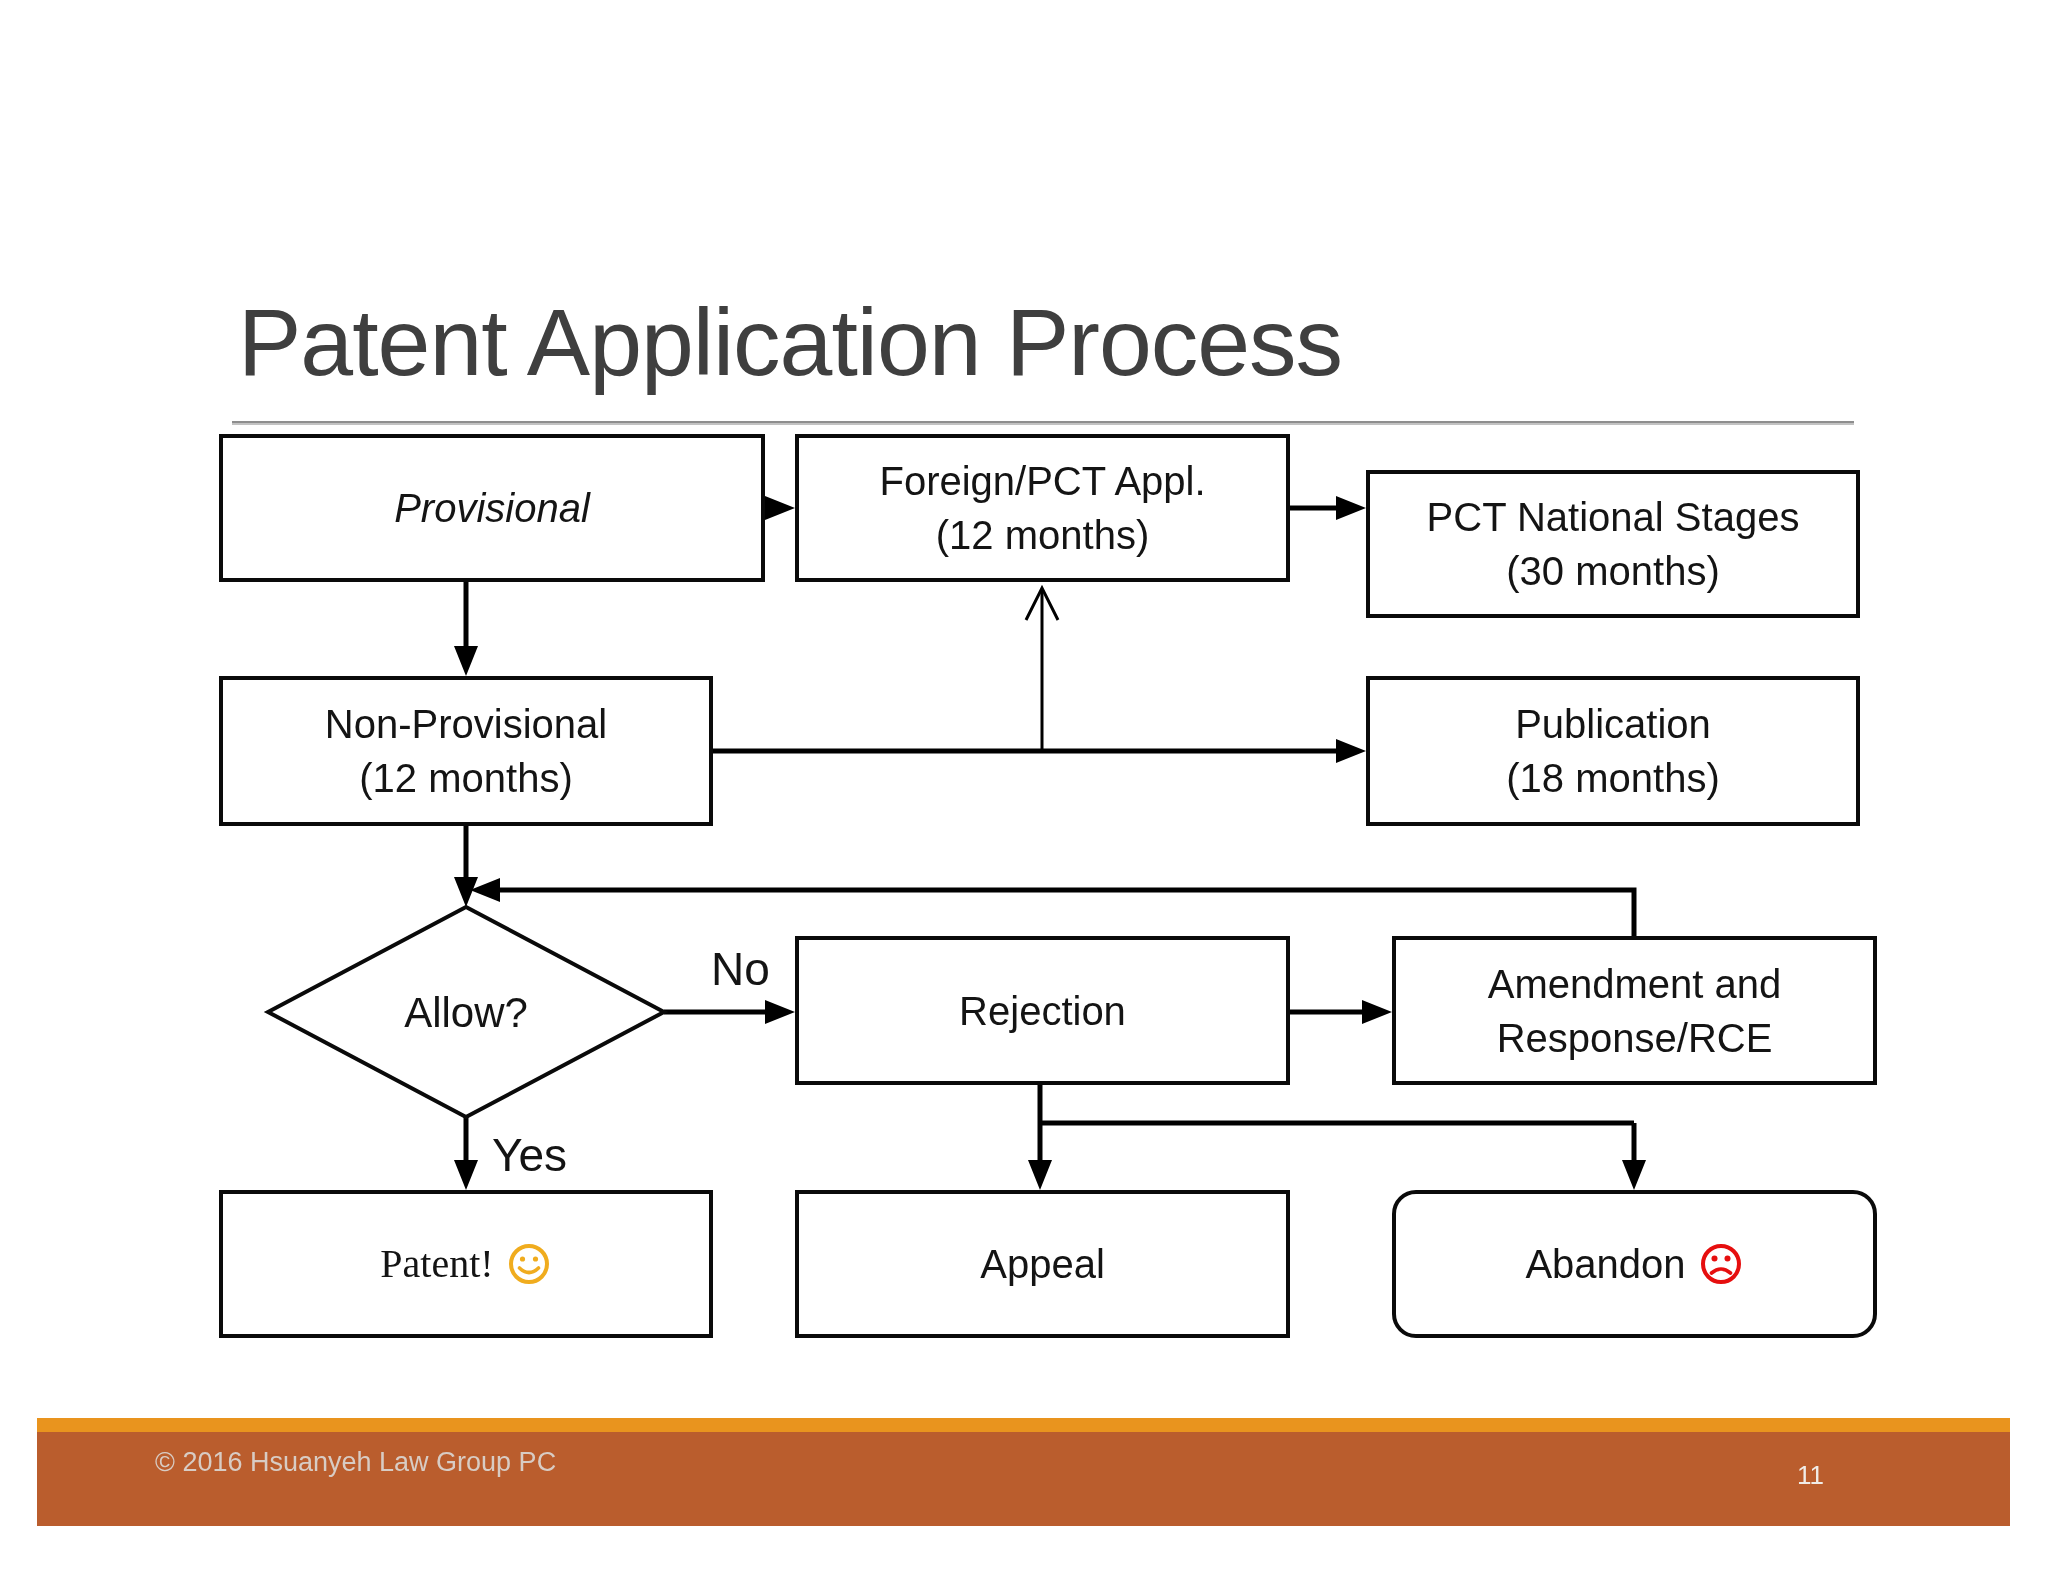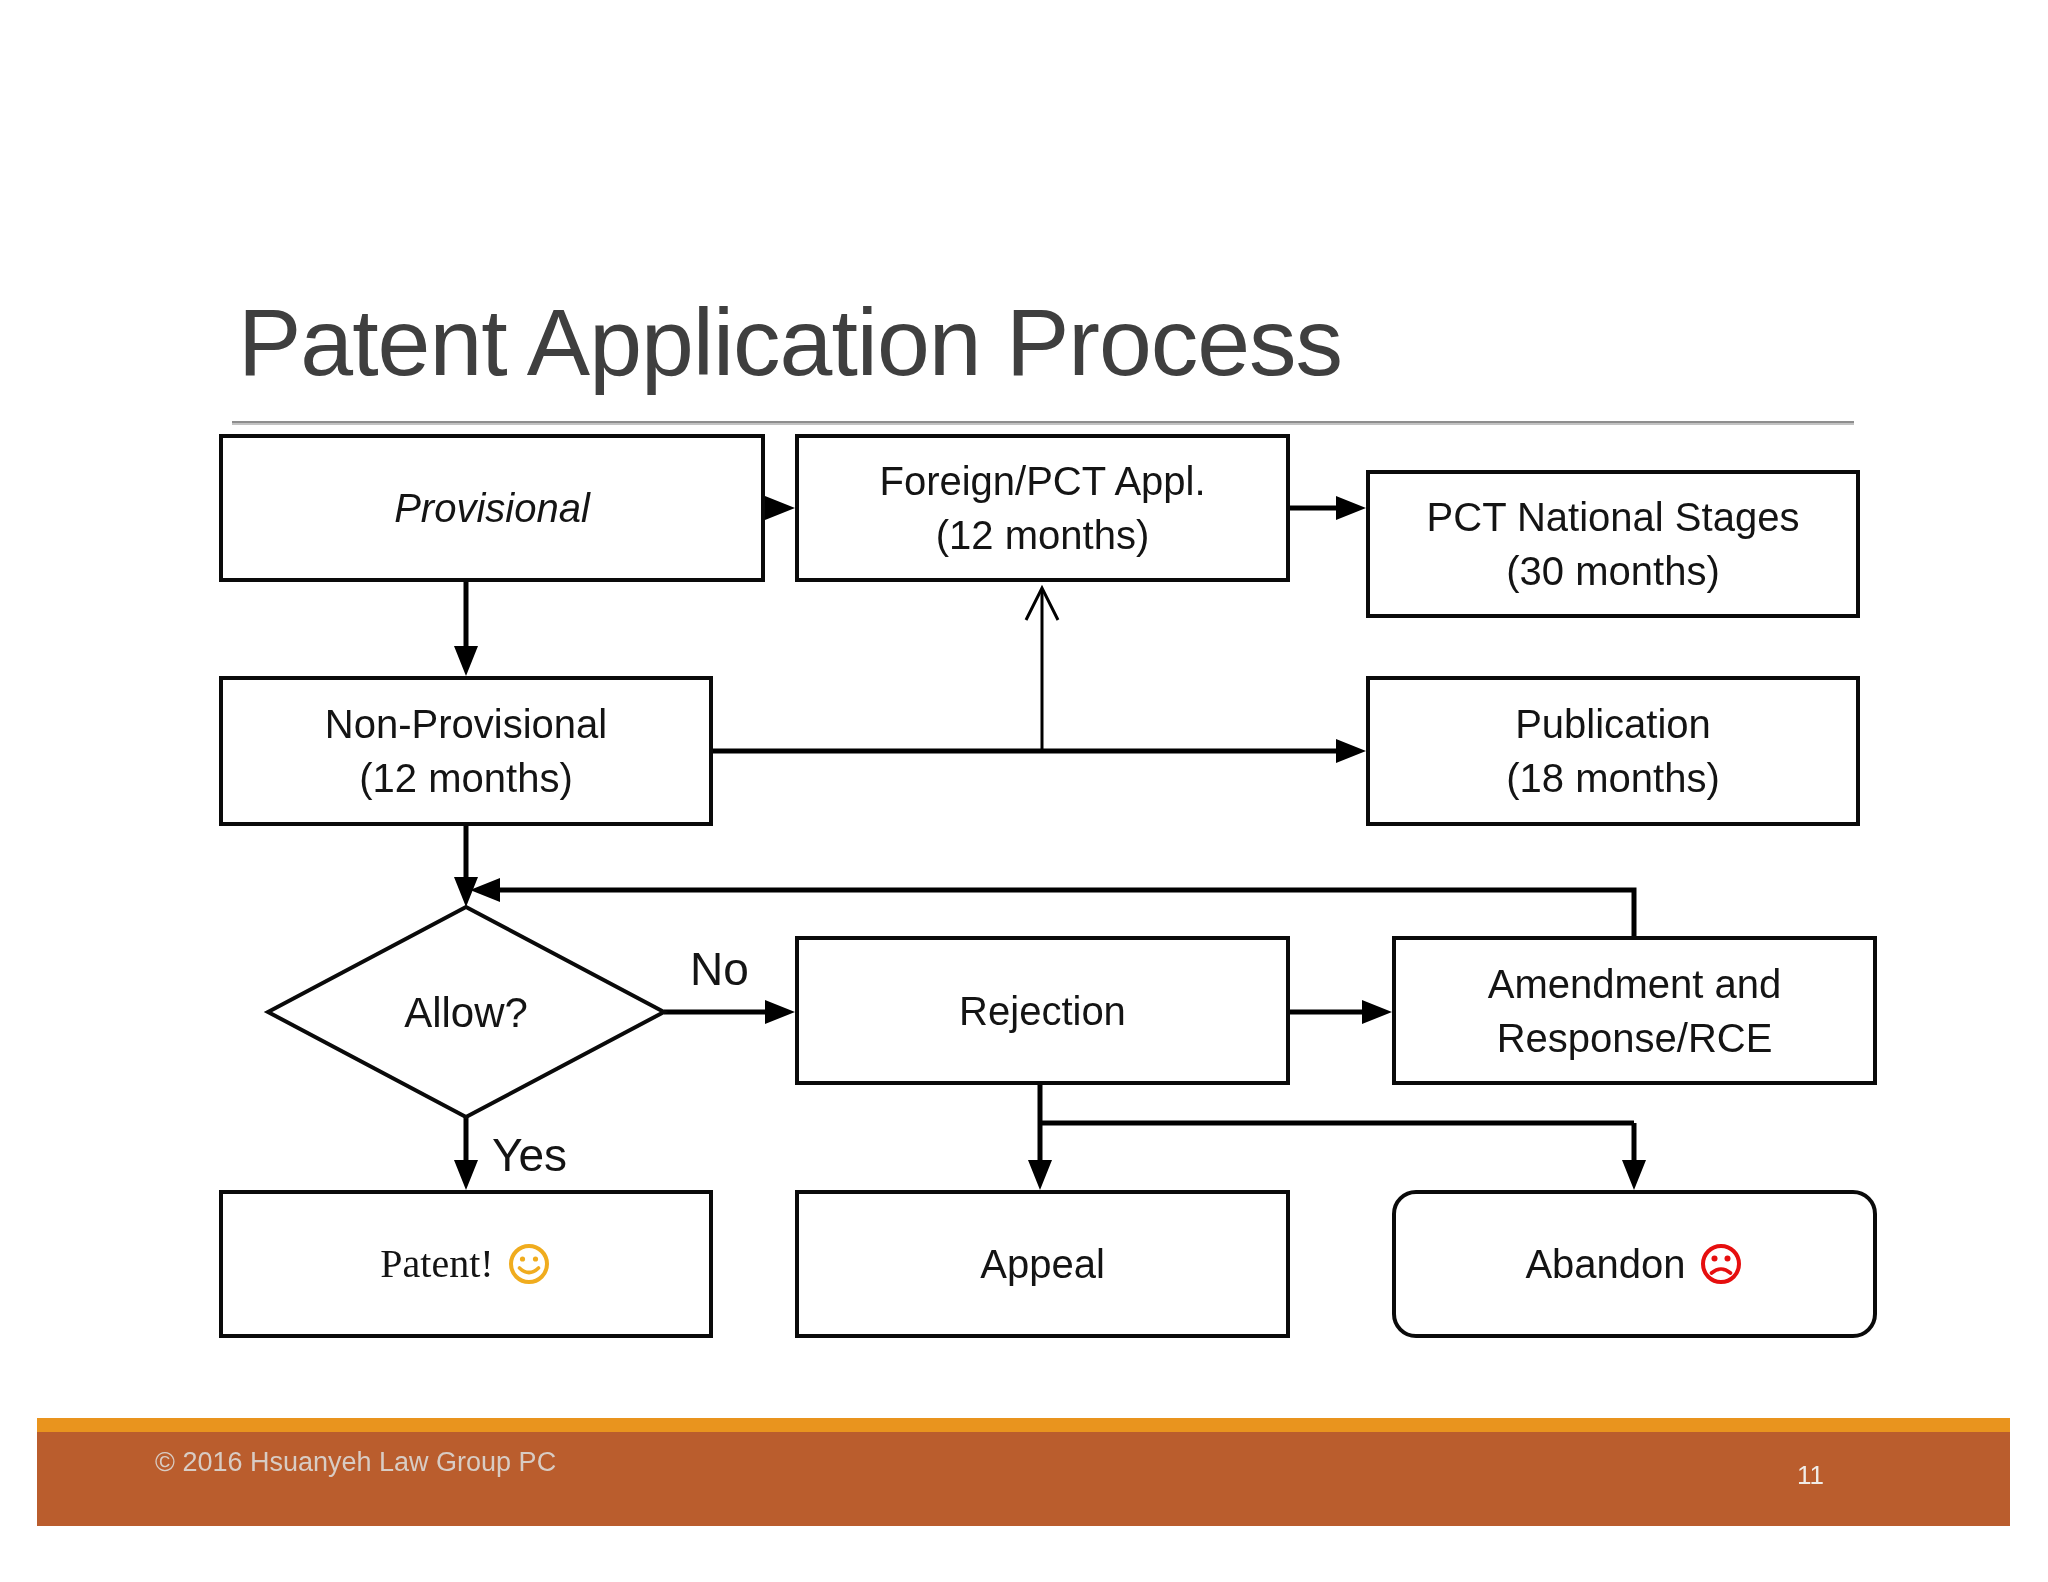--- a/index.html
+++ b/index.html
@@ -81,21 +81,21 @@
   <div class="node" style="left:219px;top:676px;width:494px;height:150px;">
     <span>Non-Provisional</span>
     <span>(12 months)</span>
   </div>
   <div class="node" style="left:1366px;top:676px;width:494px;height:150px;">
     <span>Publication</span>
     <span>(18 months)</span>
   </div>
 
   <div class="diamond-label" style="left:316px;top:985px;width:300px;height:56px;">Allow?</div>
-  <div class="branch-label" style="left:690px;top:942px;text-align:right;">No</div>
+  <div class="branch-label" style="left:711px;top:942px;text-align:right;">No</div>
   <div class="branch-label" style="left:492px;top:1128px;">Yes</div>
 
   <div class="node" style="left:795px;top:936px;width:495px;height:149px;">
     <span>Rejection</span>
   </div>
   <div class="node" style="left:1392px;top:936px;width:485px;height:149px;">
     <span>Amendment and</span>
     <span>Response/RCE</span>
   </div>
 

